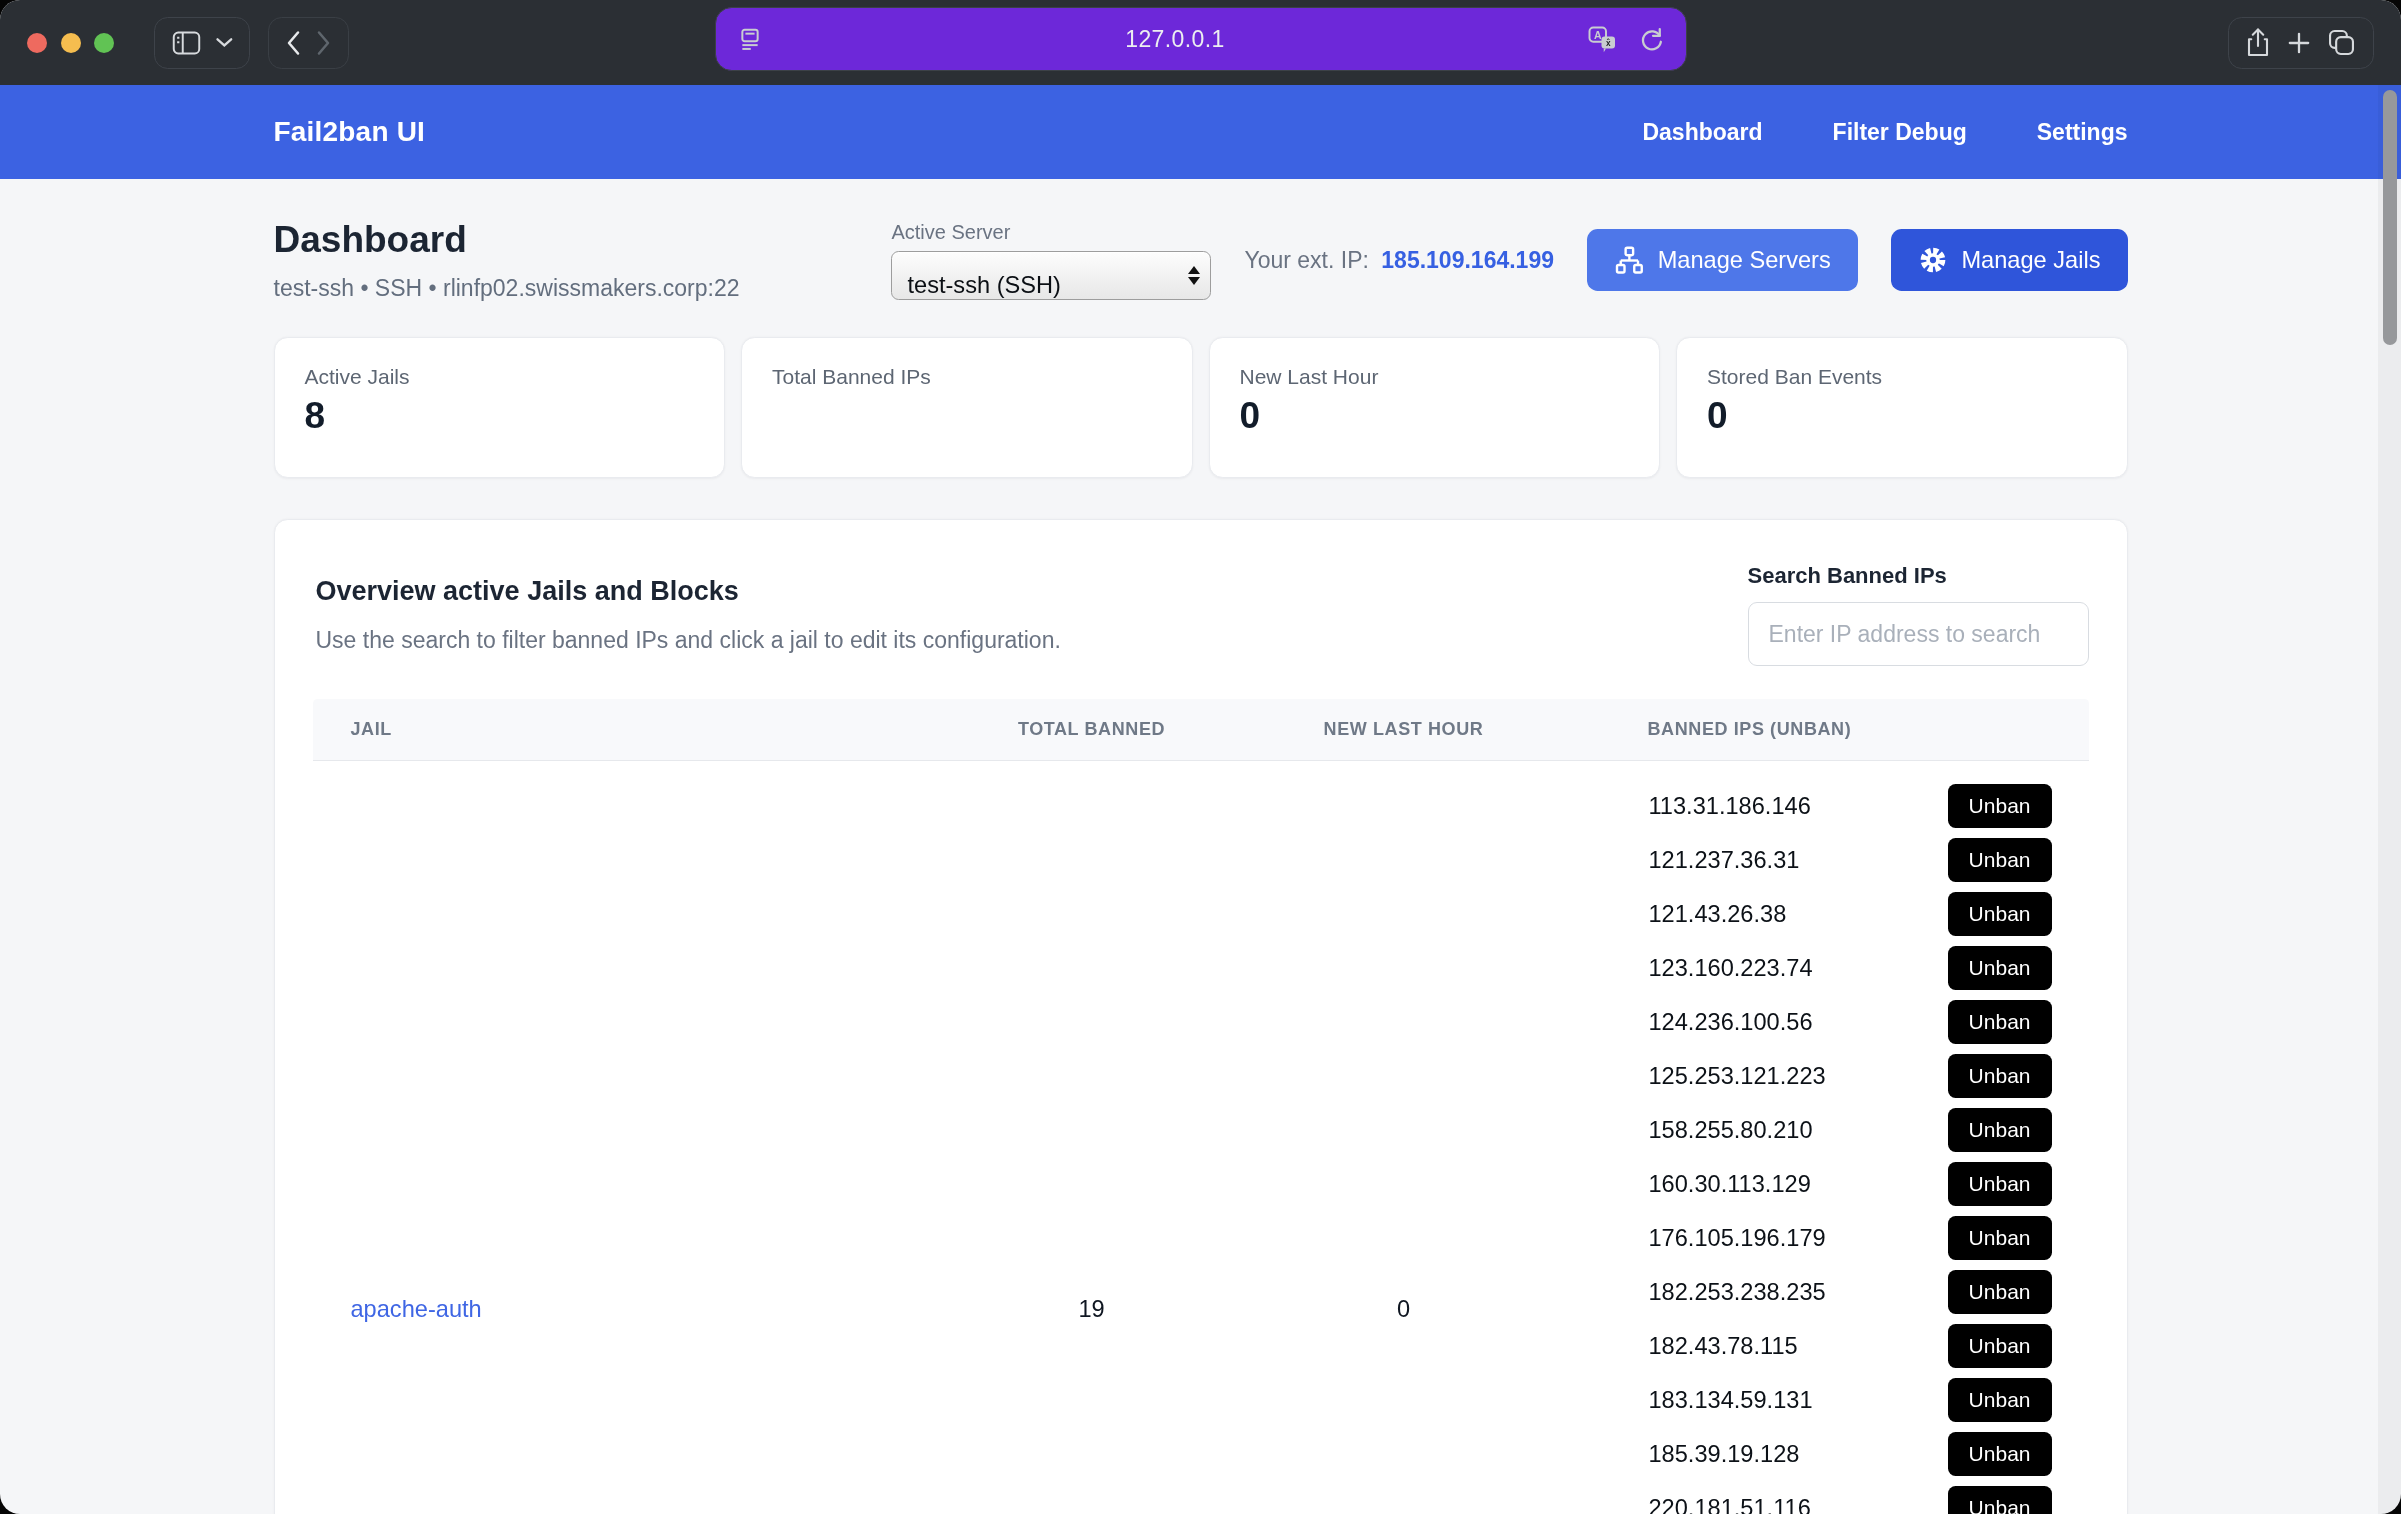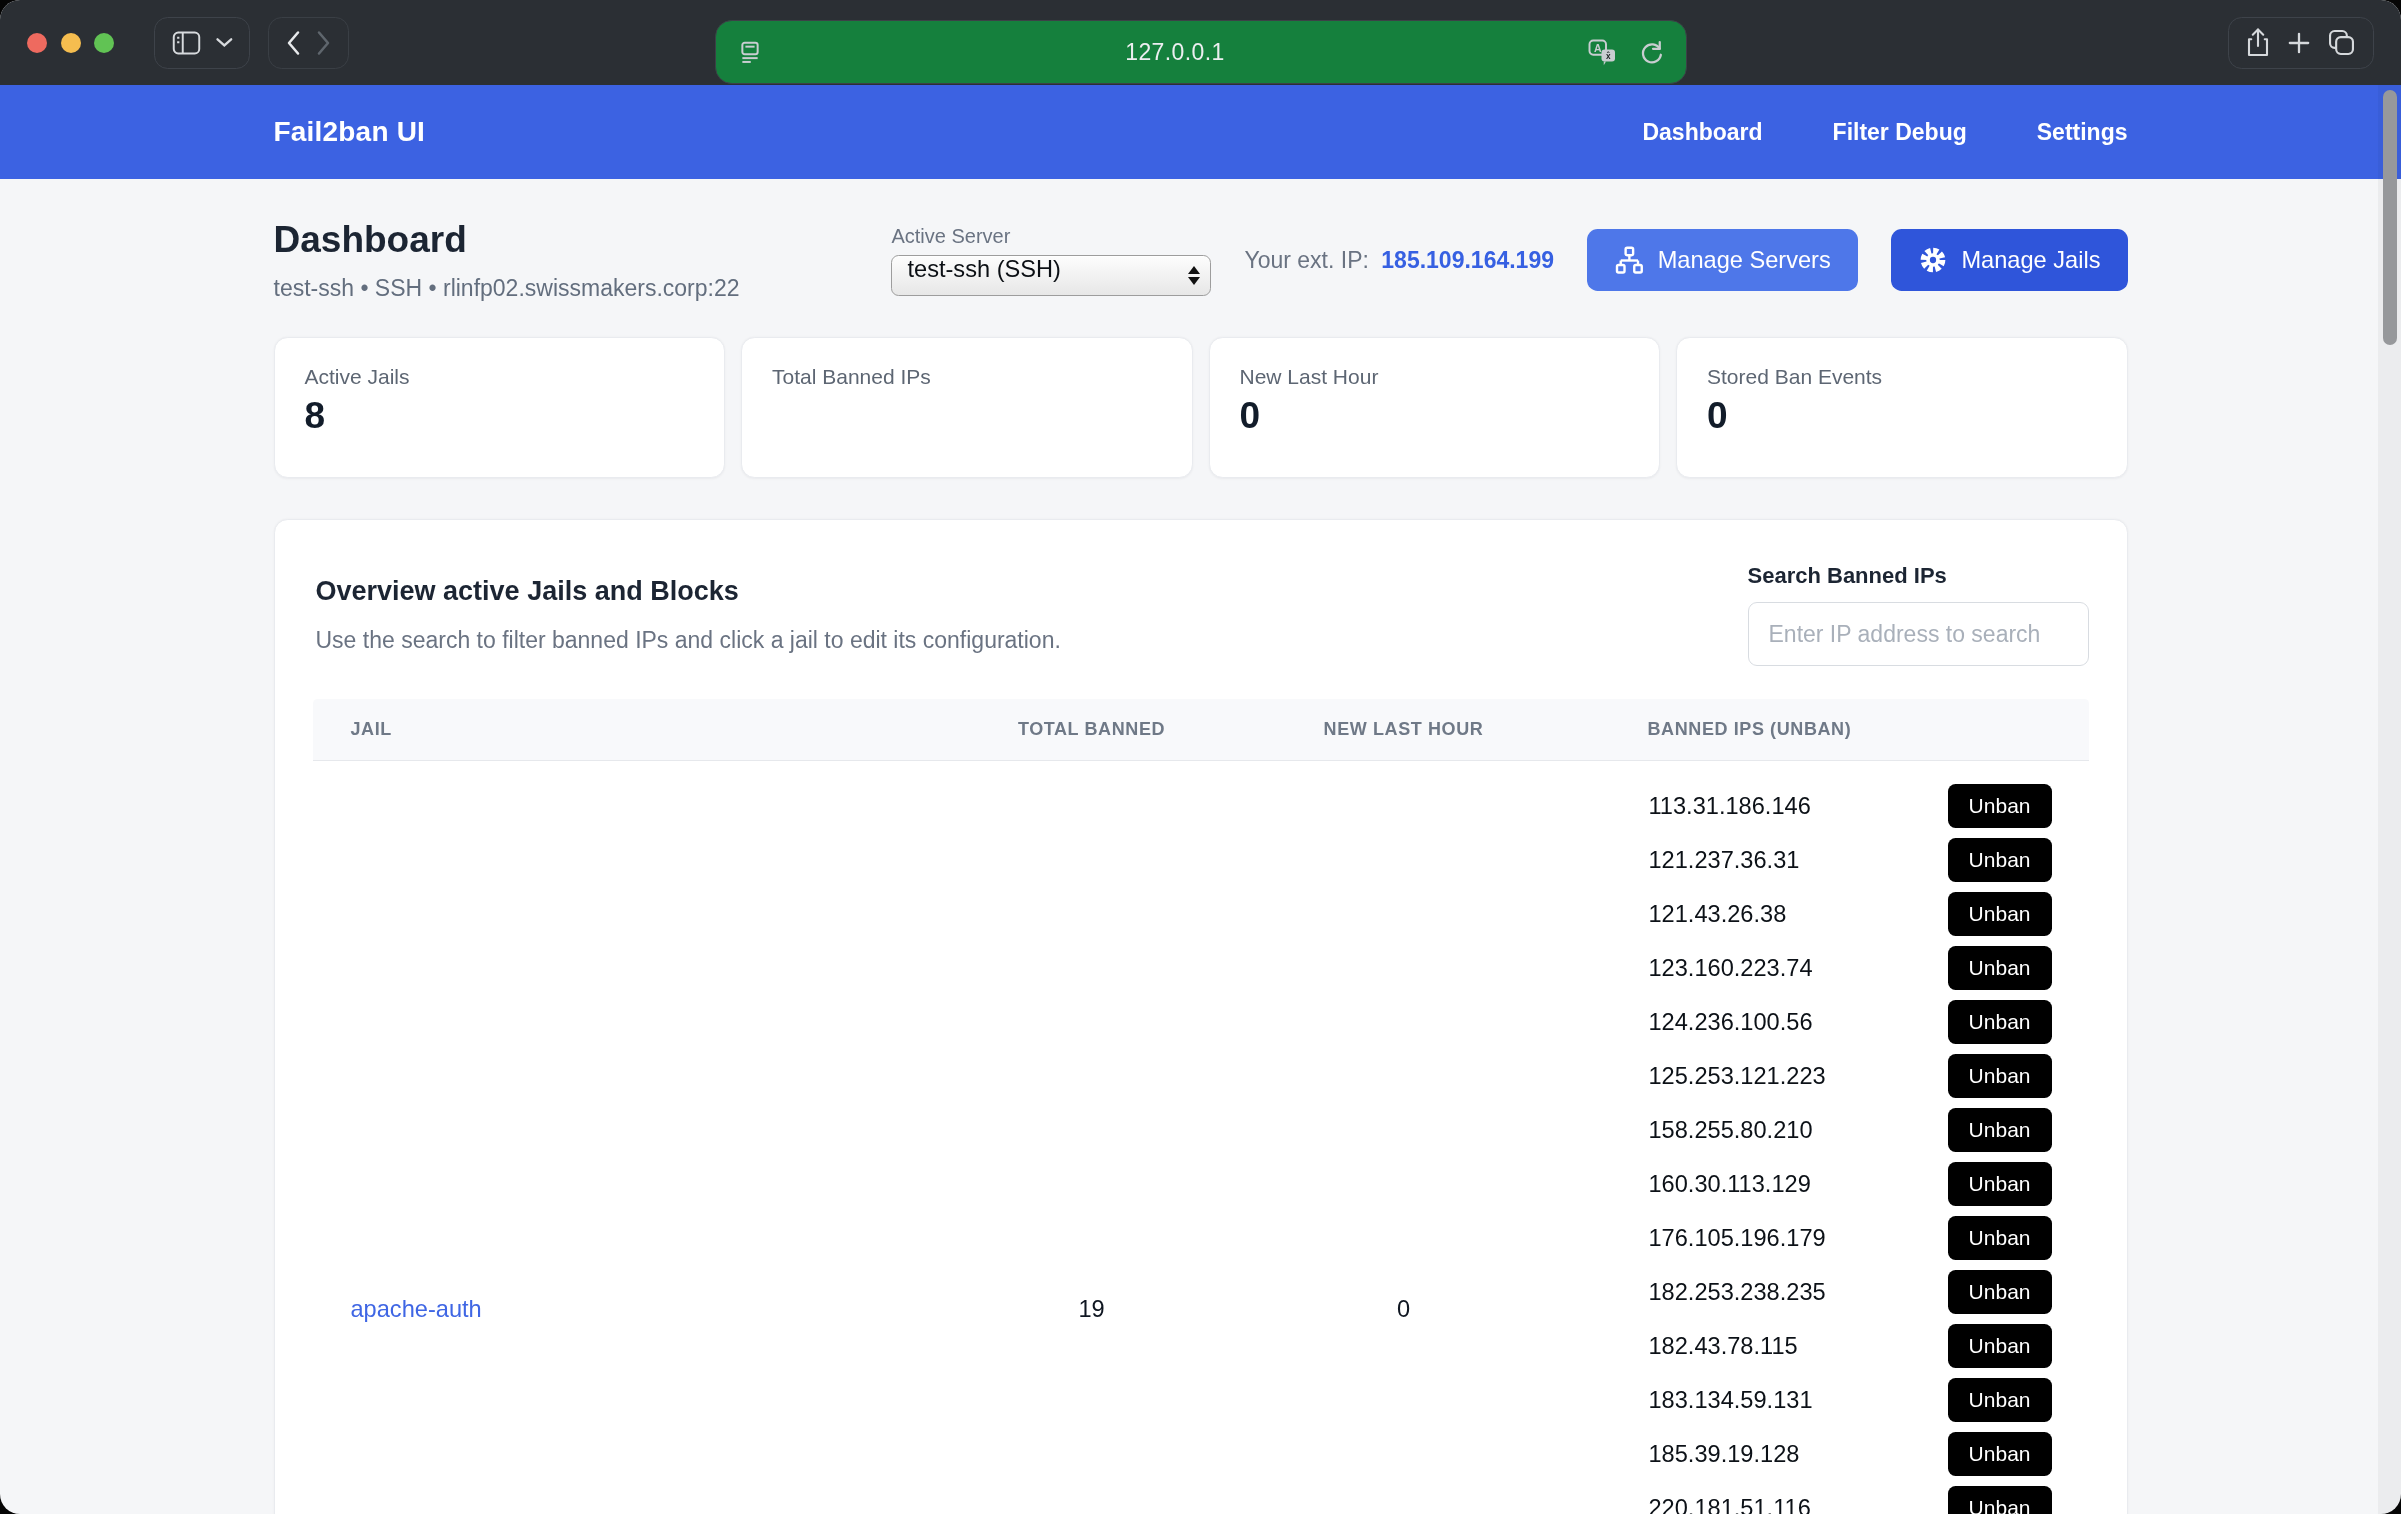--- a/index.html
+++ b/index.html
@@ -11,21 +11,21 @@
   .browser-toolbar{position:relative;height:85px;background:#2b2f34;display:flex;align-items:center;padding:0 27px;}
   .traffic-lights{display:flex;gap:13.7px;align-items:center;}
   .tl{width:20px;height:20px;border-radius:50%;display:inline-block;}
   .tl.red{background:#ee6a5f;}.tl.yellow{background:#f5bd4f;}.tl.green{background:#61c354;}
   .tb-pill{display:flex;align-items:center;justify-content:center;gap:15px;height:52px;border:1.5px solid #3e434a;border-radius:13.7px;padding:0 16.7px;color:#d7dadd;}
   .tb-pill.borderless{border-color:#3a3f45;}
   .sidebar-group{margin-left:40px;}
   .navarrows-group{margin-left:18px;}
   .fwd{color:#5f666d;}
   .tb-spacer{flex:1;}
-  .address-bar{position:absolute;left:50%;top:20px;transform:translateX(-50%);width:972px;height:64px;background:#15803d;border:1.5px solid #3c4147;border-radius:16.7px;display:flex;align-items:center;padding:0 21px;color:#c9cdd1;}
+  .address-bar{position:absolute;left:50%;top:7px;transform:translateX(-50%);width:972px;height:64px;background:#6d28d9;border:1.5px solid #3c4147;border-radius:16.7px;display:flex;align-items:center;padding:0 21px;color:#c9cdd1;}
   .address-bar .url{flex:1;text-align:center;font-size:23px;color:#eceef0;letter-spacing:0.4px;}
   .ab-right{display:flex;gap:20px;align-items:center;}
   .right-group{margin-left:18px;}
 
   
   .navbar{height:94px;background:#3c62e2;display:flex;align-items:center;}
   .container{width:1854px;margin:0 auto;}
   .nav-inner{display:flex;align-items:center;justify-content:space-between;}
   .brand{color:#fff;font-size:28px;font-weight:800;letter-spacing:0.2px;}
   .nav-links{display:flex;gap:70px;}
@@ -33,21 +33,21 @@
   .nav-link.active{font-weight:700;}
 
   
   .page{padding-top:40px;}
   .header-row{display:flex;align-items:center;justify-content:space-between;}
   .page-title{font-size:37px;font-weight:700;color:#1c2533;margin:0;}
   .page-subtitle{margin-top:13.7px;font-size:23px;color:#636e7e;}
   .header-controls{display:flex;align-items:center;gap:33px;}
   .active-server{display:flex;flex-direction:column;}
   .as-label{font-size:20px;color:#6a7382;margin-bottom:7.6px;}
-  .mac-select{position:relative;width:320px;height:41px;background:linear-gradient(180deg,#fdfdfd,#e7e7e7);border:1.5px solid #9d9d9d;border-radius:7.6px;display:flex;align-items:flex-start;padding:0 46px 6px 15px;font-size:23.6px;color:#0b0f14;box-shadow:inset 0 0.8px 0 #fff;cursor:pointer;}
+  .mac-select{position:relative;width:320px;height:49px;background:linear-gradient(180deg,#fdfdfd,#e7e7e7);border:1.5px solid #9d9d9d;border-radius:7.6px;display:flex;align-items:flex-end;padding:0 46px 0 15px;font-size:23.6px;color:#0b0f14;box-shadow:inset 0 0.8px 0 #fff;cursor:pointer;}
   .mac-select .arrows{position:absolute;right:10.7px;top:50%;transform:translateY(-50%);display:flex;flex-direction:column;gap:3.8px;}
   .mac-select .arrows i{display:block;width:0;height:0;border-left:6.8px solid transparent;border-right:6.8px solid transparent;}
   .mac-select .arrows .up{border-bottom:8.4px solid #111;}
   .mac-select .arrows .down{border-top:8.4px solid #111;}
   .ext-ip{font-size:23px;color:#6a7382;white-space:nowrap;}
   .ext-ip b{color:#3660e2;font-weight:700;margin-left:6px;}
   .btn{display:flex;align-items:center;gap:13.7px;height:62px;padding:0 27px;border:none;border-radius:10.7px;color:#fff;font-size:23.6px;font-weight:500;cursor:pointer;}
   .btn.servers{background:#4e77e9;}
   .btn.jails{background:#2f55da;}
 

